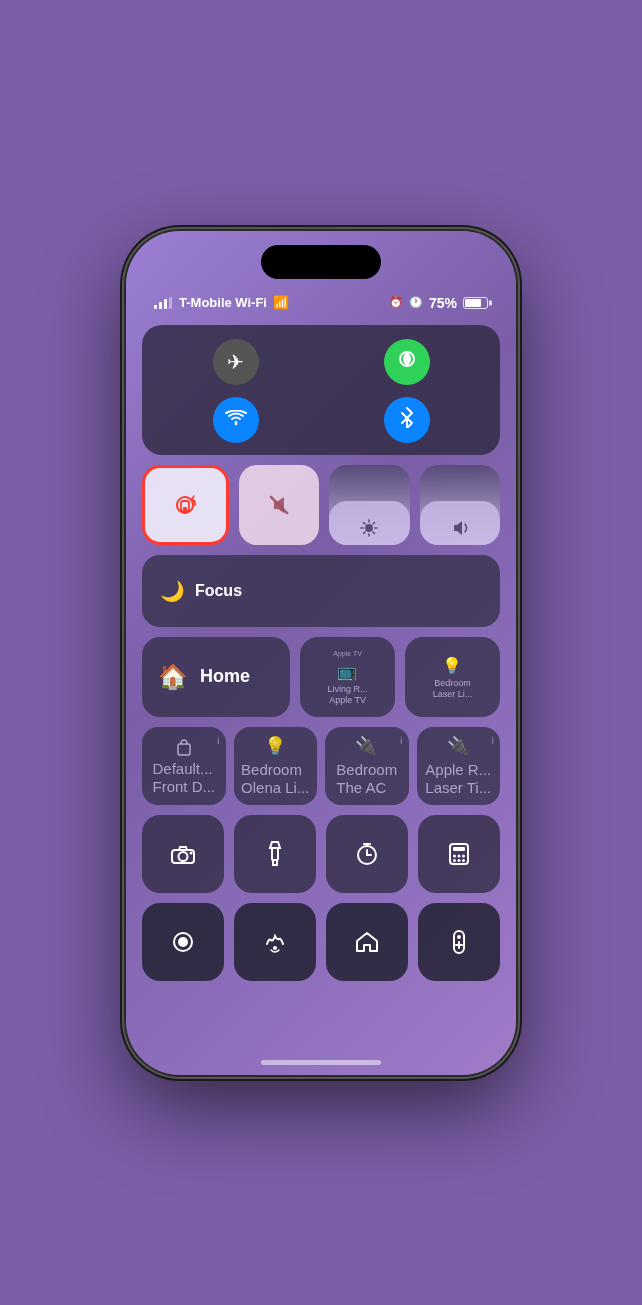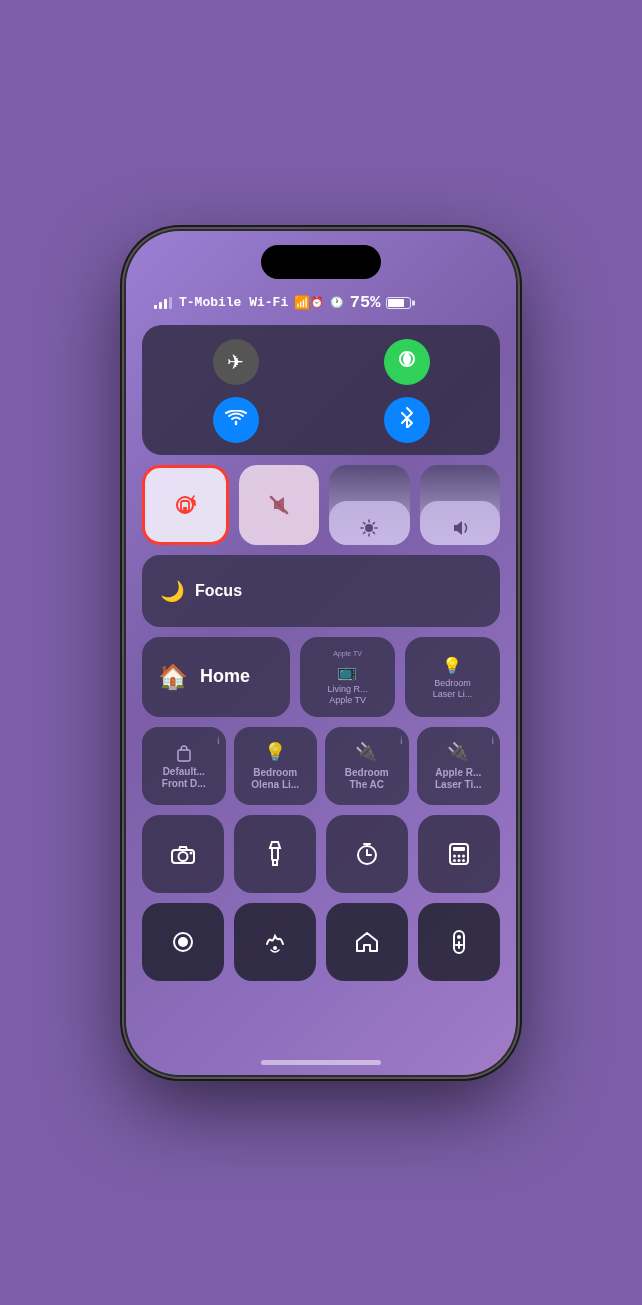--- a/index.html
+++ b/index.html
@@ -67,24 +67,23 @@
 
     
     .status-bar {
       position: absolute;
       top: 58px;
       left: 0;
       right: 0;
       height: 28px;
       display: flex;
       align-items: center;
-      justify-content: flex-start;
+      justify-content: space-between;
       padding: 0 28px;
       z-index: 5;
-      font-family: Liberation Mono, monospace;
     }
 
     .status-left {
       display: flex;
       align-items: center;
       gap: 4px;
     }
 
     .signal-bars {
       display: flex;
@@ -117,21 +116,21 @@
       align-items: center;
       gap: 6px;
     }
 
     .alarm-icon, .clock-icon {
       font-size: 11px;
       color: white;
     }
 
     .battery-text {
-      font-size: 17px;
+      font-size: 14px;
       font-weight: 600;
       color: white;
     }
 
     .battery-icon {
       width: 25px;
       height: 12px;
       border: 1.5px solid rgba(255,255,255,0.8);
       border-radius: 3px;
       position: relative;
@@ -416,25 +415,25 @@
       padding: 8px 4px;
       gap: 4px;
     }
 
     .sh-icon {
       font-size: 18px;
       color: rgba(200, 185, 230, 0.85);
     }
 
     .sh-label {
-      font-size: 10px;
+      font-size: 15px;
       color: rgba(200, 185, 230, 0.8);
-      text-align: center;
+      text-align: left;
       line-height: 1.2;
-      font-weight: 700;
+      font-weight: 400;
     }
 
     .sh-btn .info-badge {
       position: absolute;
       top: 6px;
       right: 6px;
       font-size: 10px;
       color: rgba(180,160,220,0.8);
     }
 

